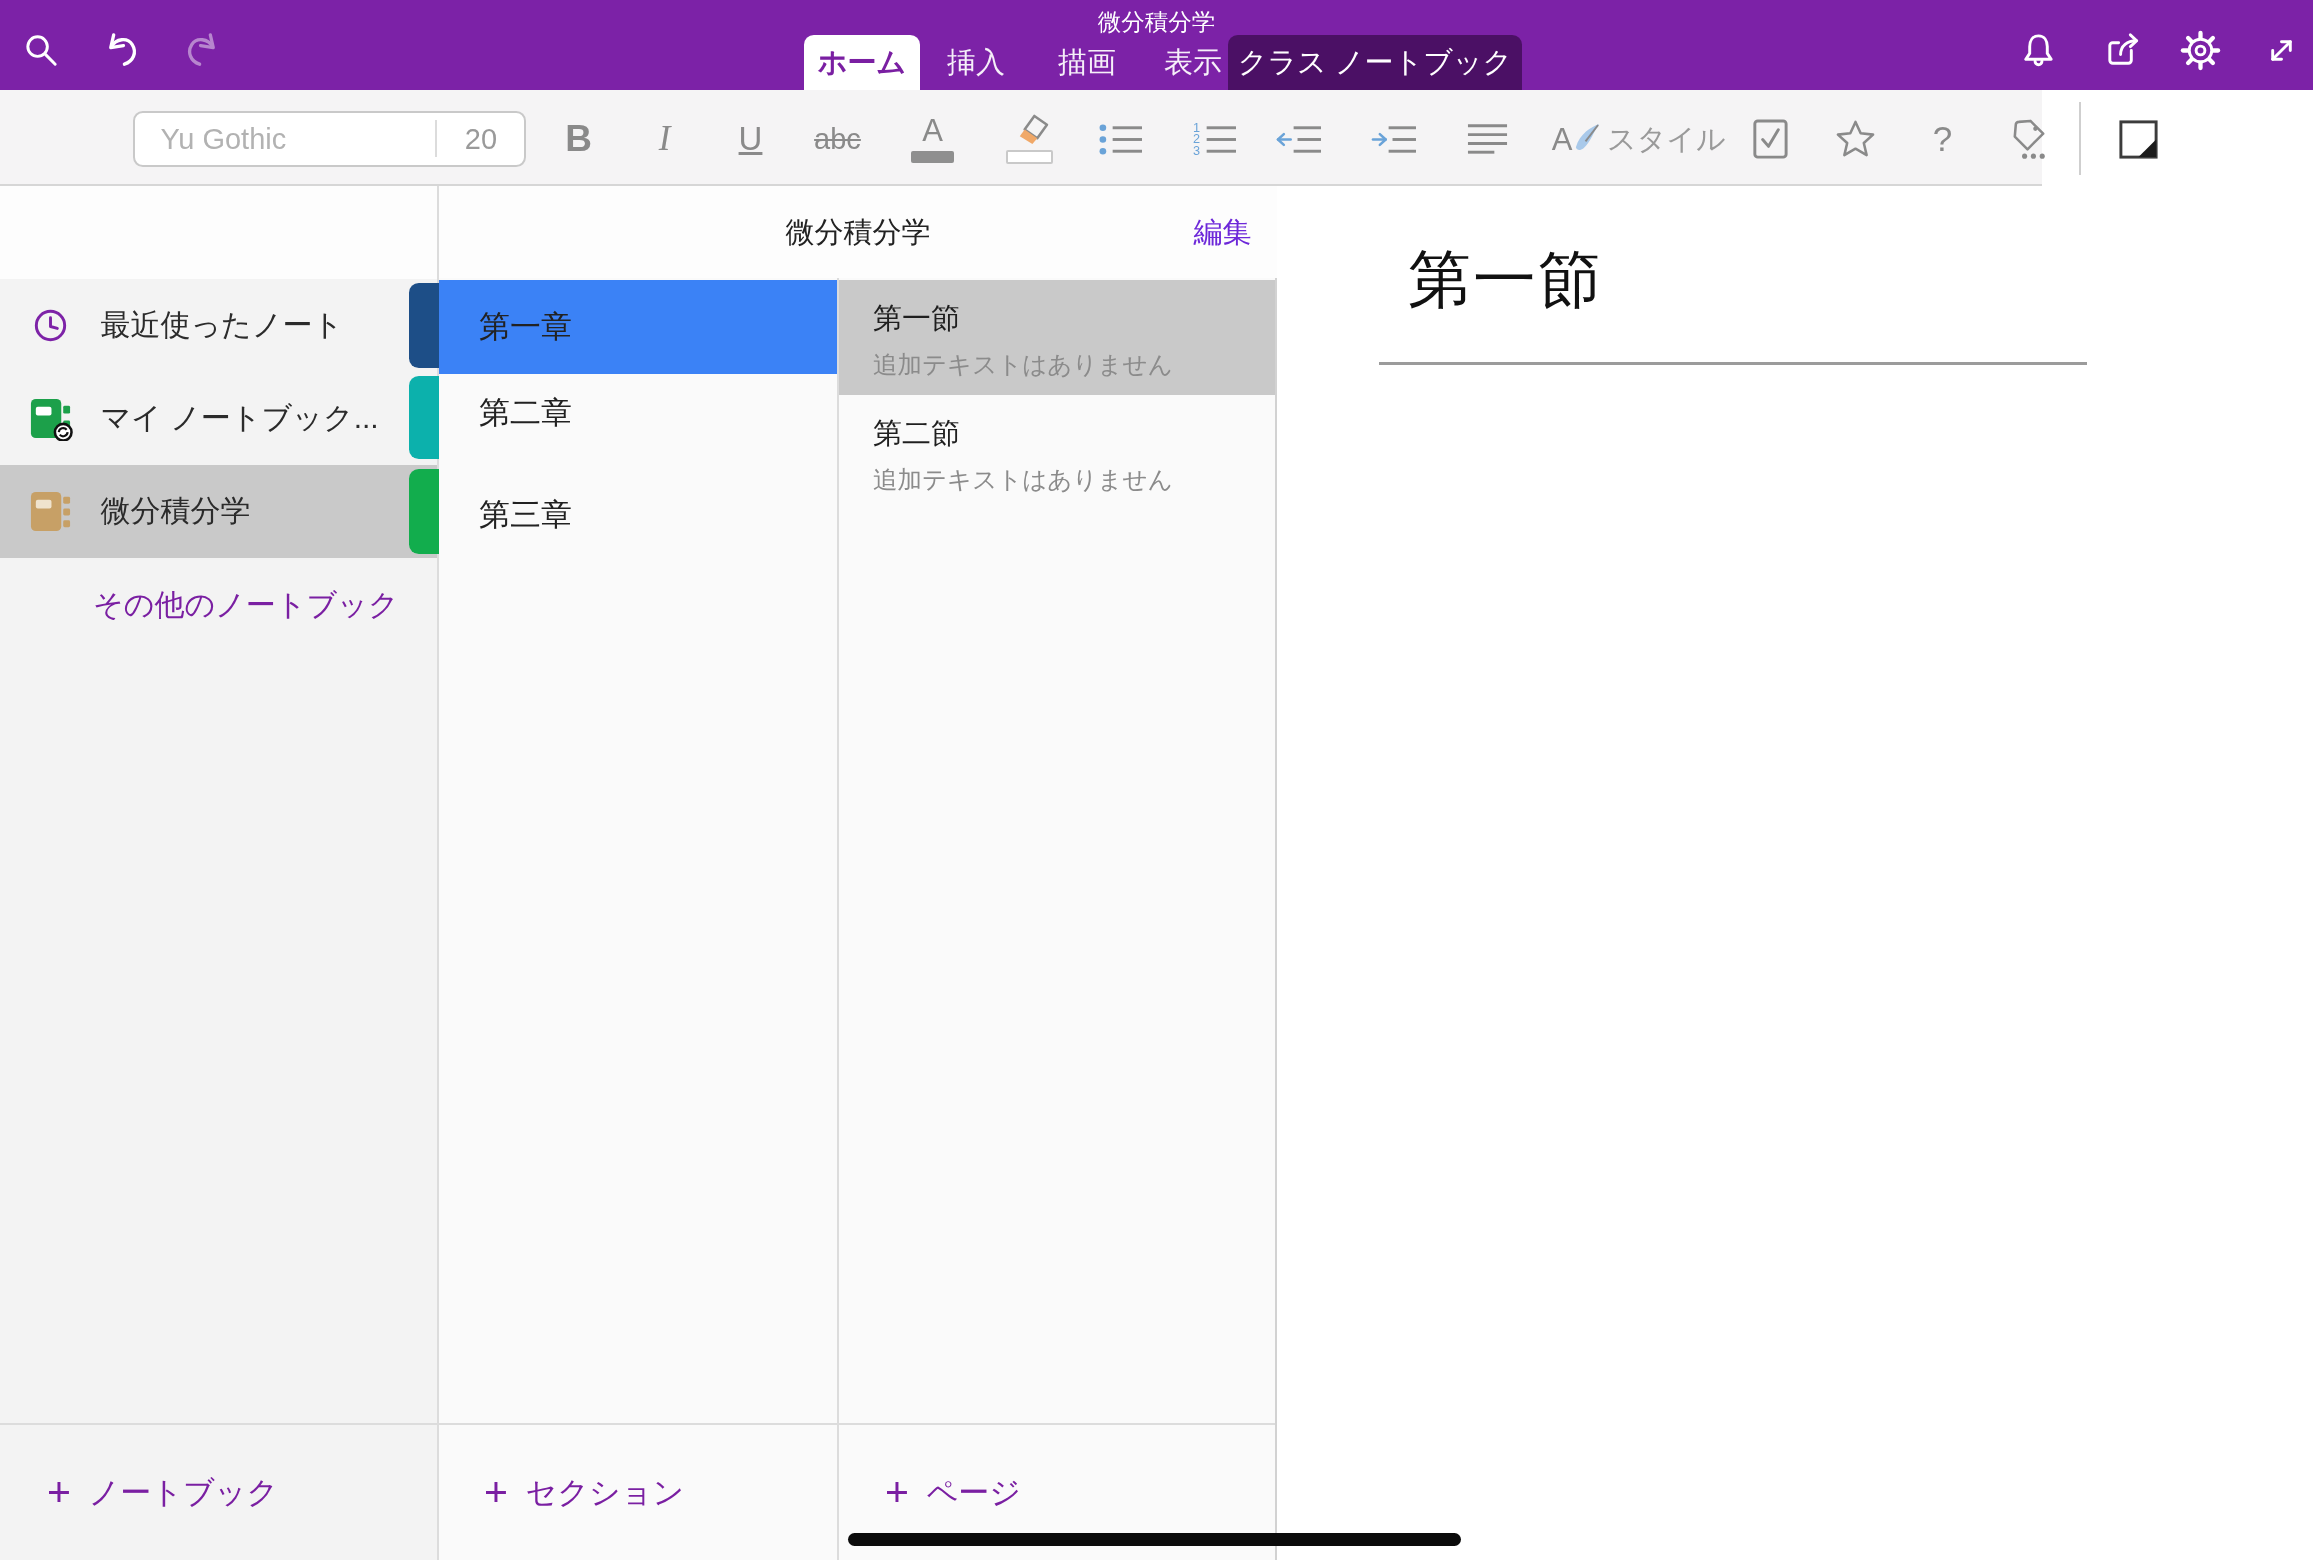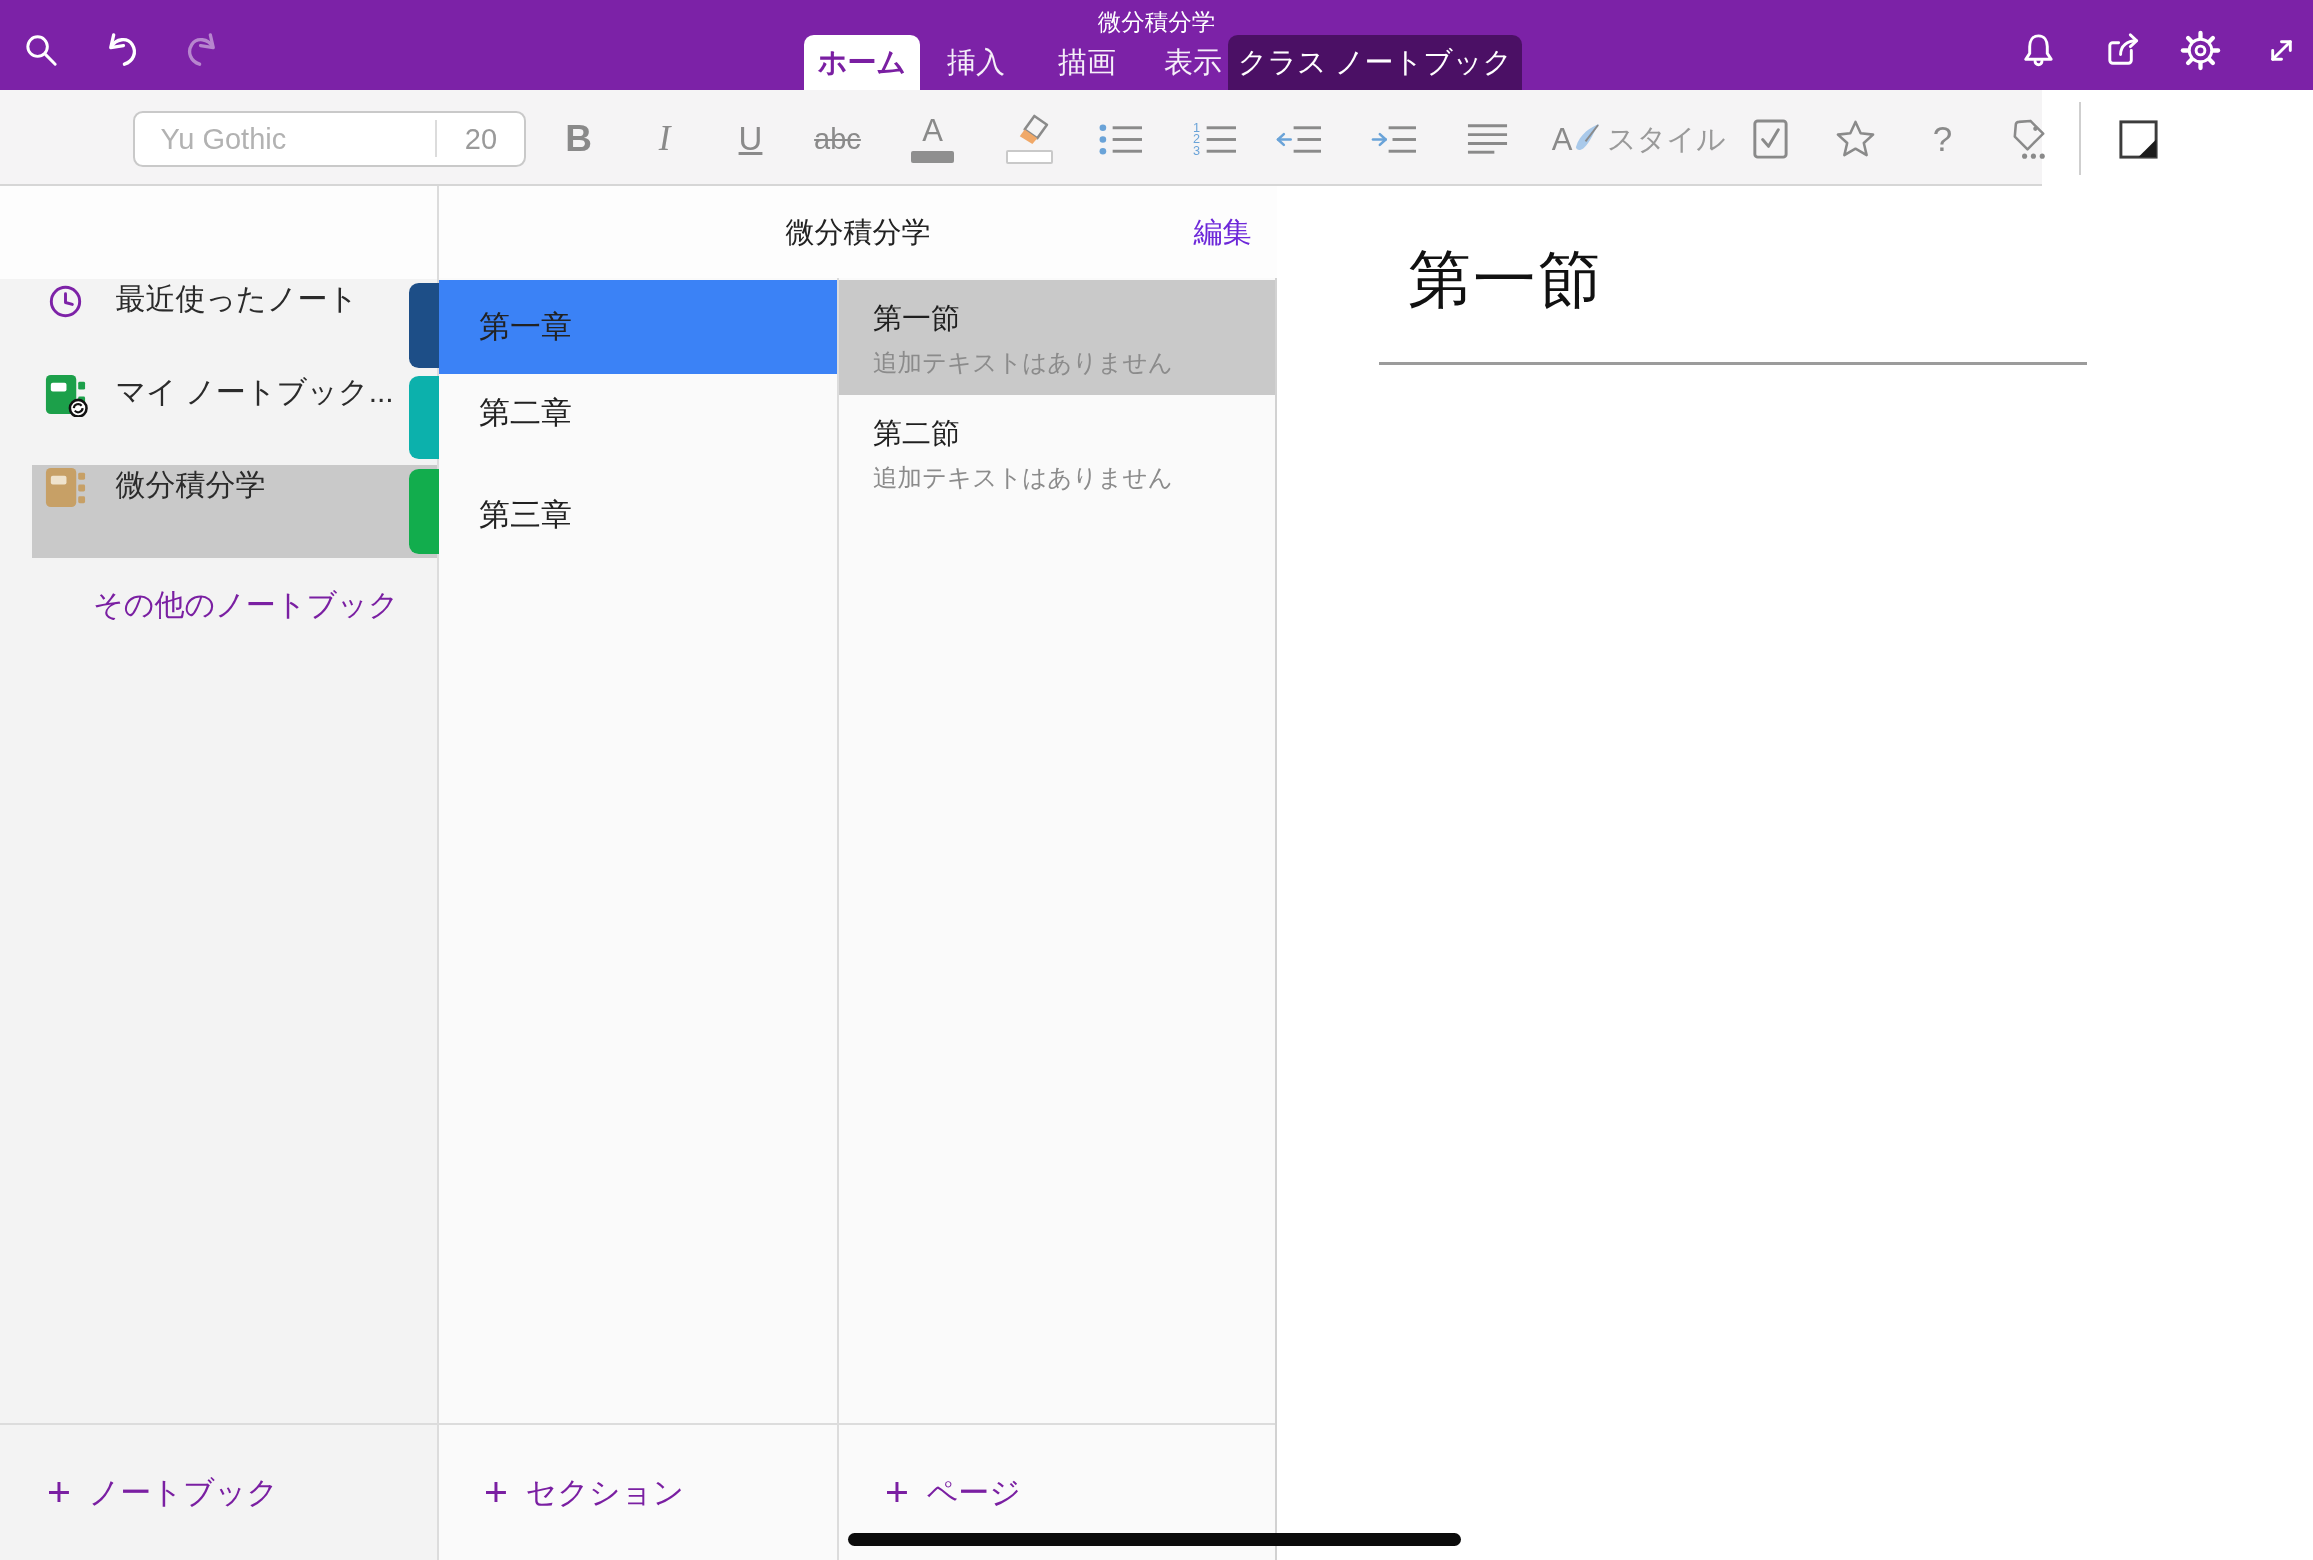--- a/index.html
+++ b/index.html
@@ -53,39 +53,39 @@
   #pages    { position:absolute; left:839px; top:186px; width:438px; height:1374px; background:#fafafa; }
   #content  { position:absolute; left:1277px; top:186px; width:1036px; height:1374px; background:#fff; }
 
   #sidebar-header { position:absolute; left:0; top:0; width:439px; height:93px; background:#fdfdfd; }
   #list-header { position:absolute; left:439px; top:186px; width:838px; height:92px; background:#fdfdfd; z-index:5; }
   #list-header .lh-title { position:absolute; left:0; width:100%; top:0; height:92px; line-height:92px;
                            text-align:center; font-size:29px; color:#222; }
   #edit-btn { position:absolute; right:25.5px; top:0; height:92px; line-height:92px;
               font-size:29px; color:#6d28d9; cursor:pointer;margin-left:11px; }
 
-  .sb-row { position:absolute; left:0; width:439px; height:93px; display:flex; 
-            padding-left:11px; gap:27.4px; font-size:30px; color:#2b2b2b; cursor:pointer;margin-left:32px; }
+  .sb-row { position:absolute; left:0; width:439px; height:93px; display:flex; align-items:center;
+            padding-left:28px; gap:27.4px; font-size:30px; color:#2b2b2b; cursor:pointer; }
   .sb-row .nb-icon { width:45px; height:45px; flex:0 0 45px; }
   .sb-row.selected { background:#c9c9c9; }
   #more-notebooks { position:absolute; left:93px; top:372px; height:93px; line-height:93px;
                     font-size:30px; color:#7a1fa2; cursor:pointer; }
   .nb-tab { position:absolute; right:0; width:30px; border-radius:9.8px 0 0 9.8px; z-index:6; cursor:pointer; }
   #nbtab-1 { top:97px;  height:85px; }
   #nbtab-2 { top:190px; height:83px; }
   #nbtab-3 { top:283px; height:85px; }
 
   .sec-row { position:absolute; left:0; width:400px; height:94px; line-height:94px;
              padding-left:40px; font-size:31px; color:#222; cursor:pointer; }
   .sec-row.selected { background:#3b82f6; }
 
   .page-row { position:absolute; left:0; width:438px; height:115px; padding:19.6px 0 0 34px; cursor:pointer; }
   .page-row.selected { background:#c9c9c9; }
   .page-title { font-size:29px; color:#1f1f1f; line-height:37px; }
-  .page-sub { font-size:24.5px; color:#8b8b8b; line-height:29px; margin-top:13.7px;font-family:Liberation Mono, monospace; }
+  .page-sub { font-size:24.5px; color:#8b8b8b; line-height:29px; margin-top:13.7px; }
 
   .col-footer { position:absolute; left:0; bottom:0; width:100%; height:137px;
                 border-top:2px solid #dcdcdc; display:flex; align-items:center; gap:17.6px;
                 color:#7a1fa2; cursor:pointer; }
   .col-footer .plus { font-size:41px; font-weight:300; line-height:41px; }
   .col-footer .add-label { font-size:31px; }
   #sidebar  .col-footer { padding-left:47px; }
   #sections .col-footer { padding-left:45px; }
   #pages    .col-footer { padding-left:46px; }
 

